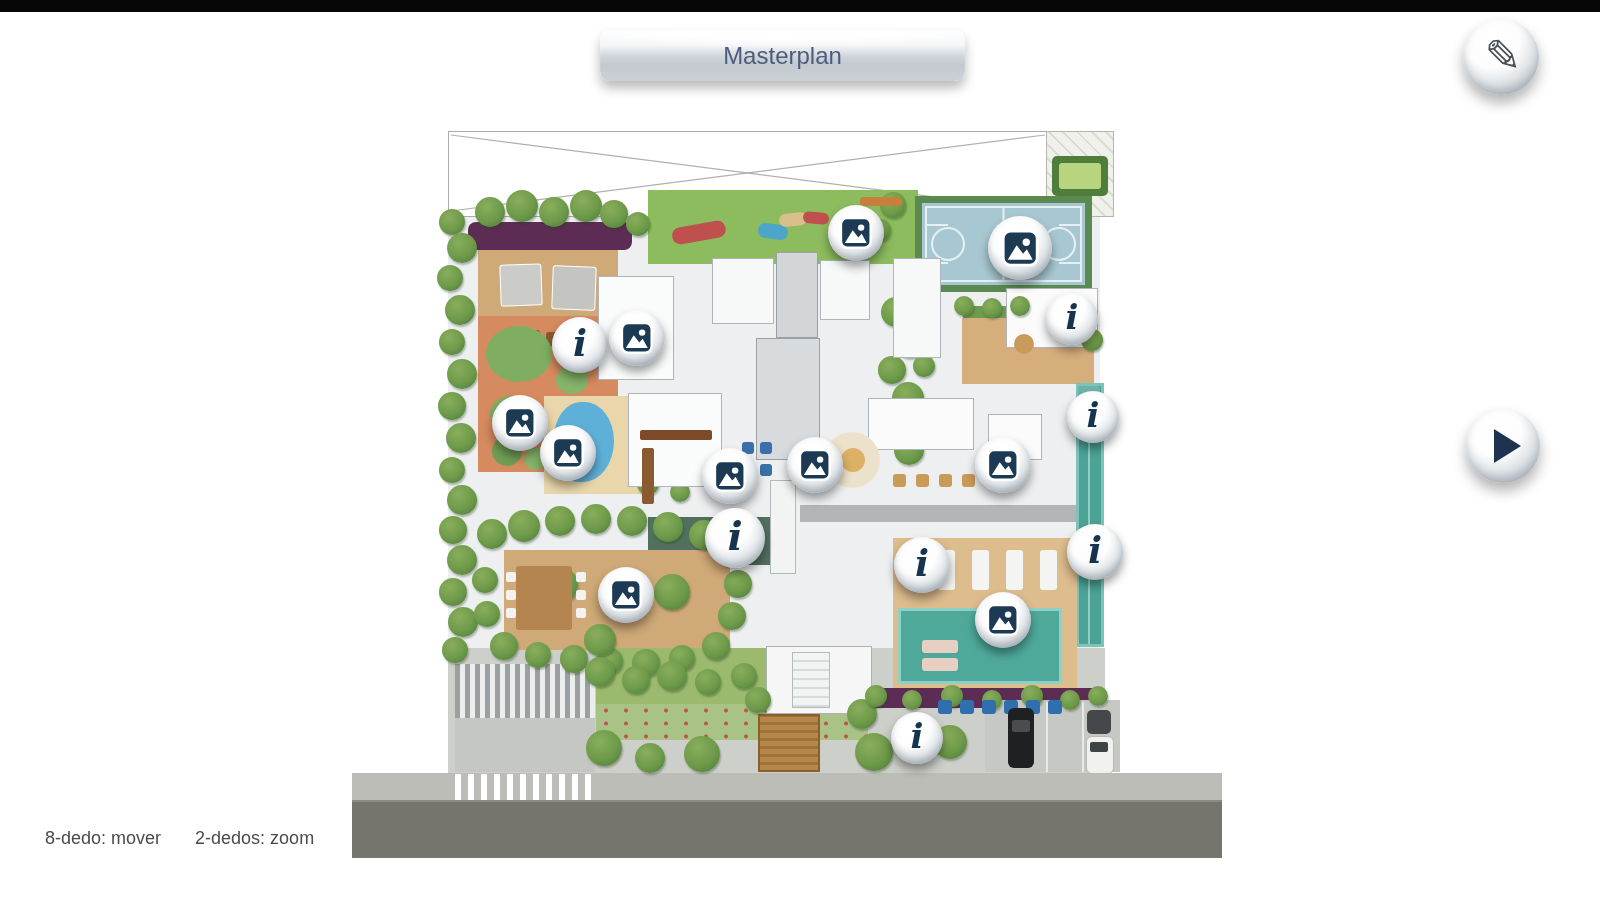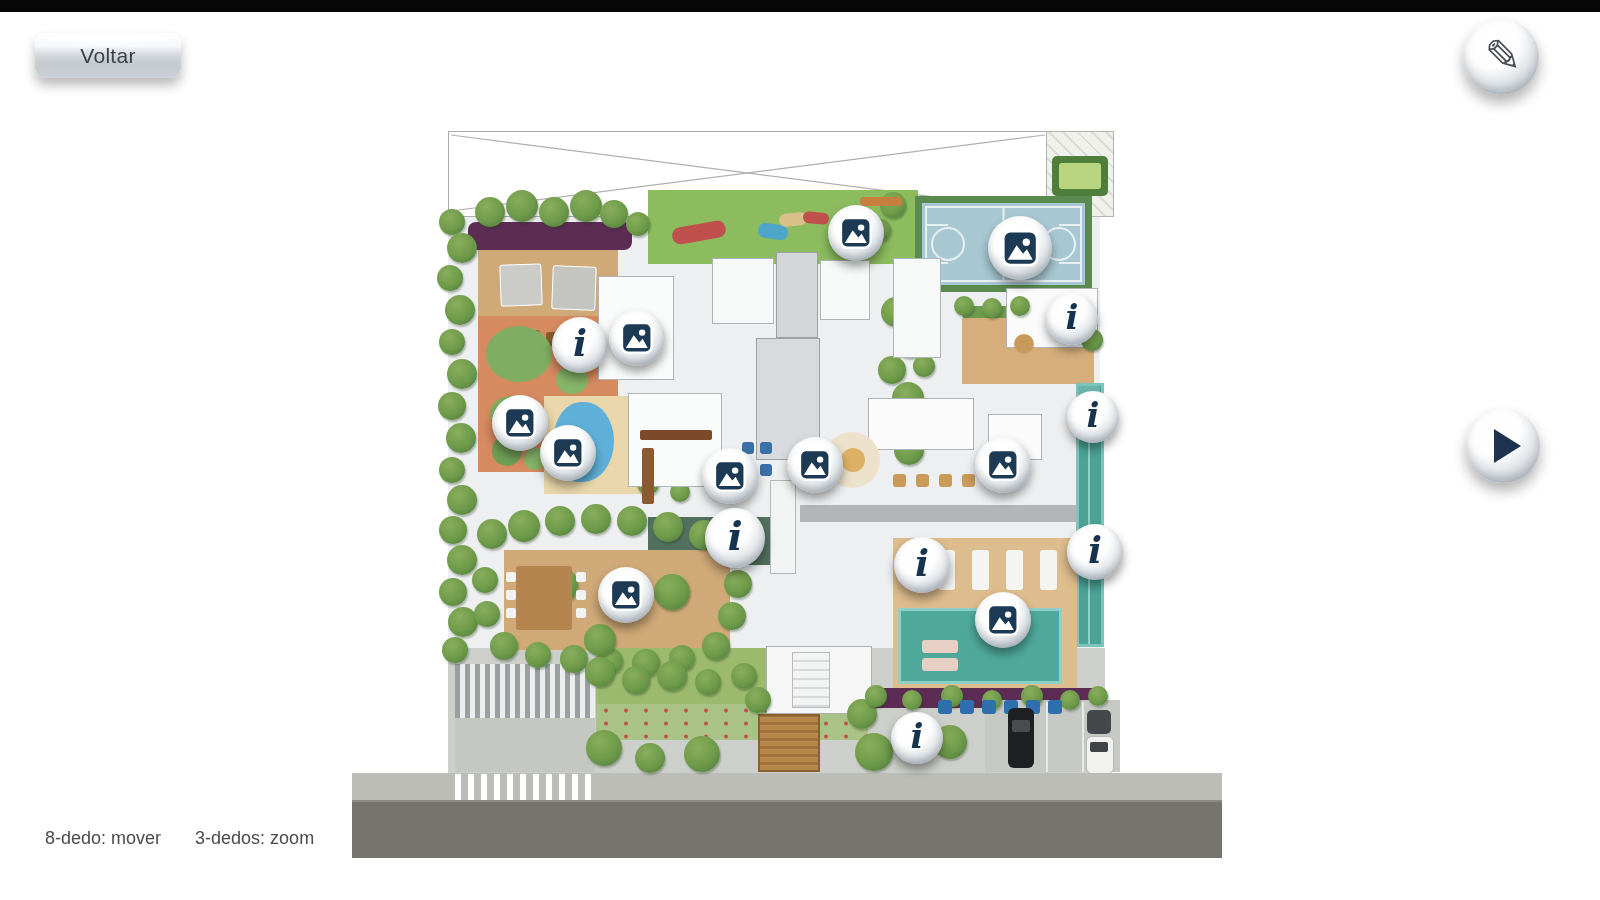--- a/index.html
+++ b/index.html
@@ -84,24 +84,24 @@
   .marker.info span{font-family:"DejaVu Serif",serif;font-style:italic;font-weight:bold;
         color:#17344f;line-height:1;transform:translateY(-2px);}
   .marker.photo svg{width:60%;height:60%;}
 </style>
 </head>
 <body>
 
 <div id="stage">
   <div class="abs" id="top-bar"></div>
 
-  <div class="abs pill" id="btn-voltar">
-    <span>Voltar</span>
+
+  <div class="abs pill" id="title-bar">
+    <span>Masterplan</span>
   </div>
-
 
   <div class="abs sphere" id="btn-edit">
     <span class="glyph">✎</span>
   </div>
 
   <div class="abs sphere" id="btn-play">
     <span class="tri"></span>
   </div>
 
   <div>
@@ -402,15 +402,15 @@
         <div class="marker info" style="left: 735px; top: 538px; width: 60px; height: 60px;">
           <span style="font-size:40px">i</span>
         </div>
         <div class="marker info" style="left: 917px; top: 738px; width: 52px; height: 52px;">
           <span style="font-size:34px">i</span>
         </div>
       </div>
   </div>
 
   <div class="abs" id="hint">
-    <span>8-dedo: mover</span><span class="sep"></span><span>3-dedos: zoom</span>
+    <span>8-dedo: mover</span><span class="sep"></span><span>2-dedos: zoom</span>
   </div>
 </div>
 
 </body></html>

